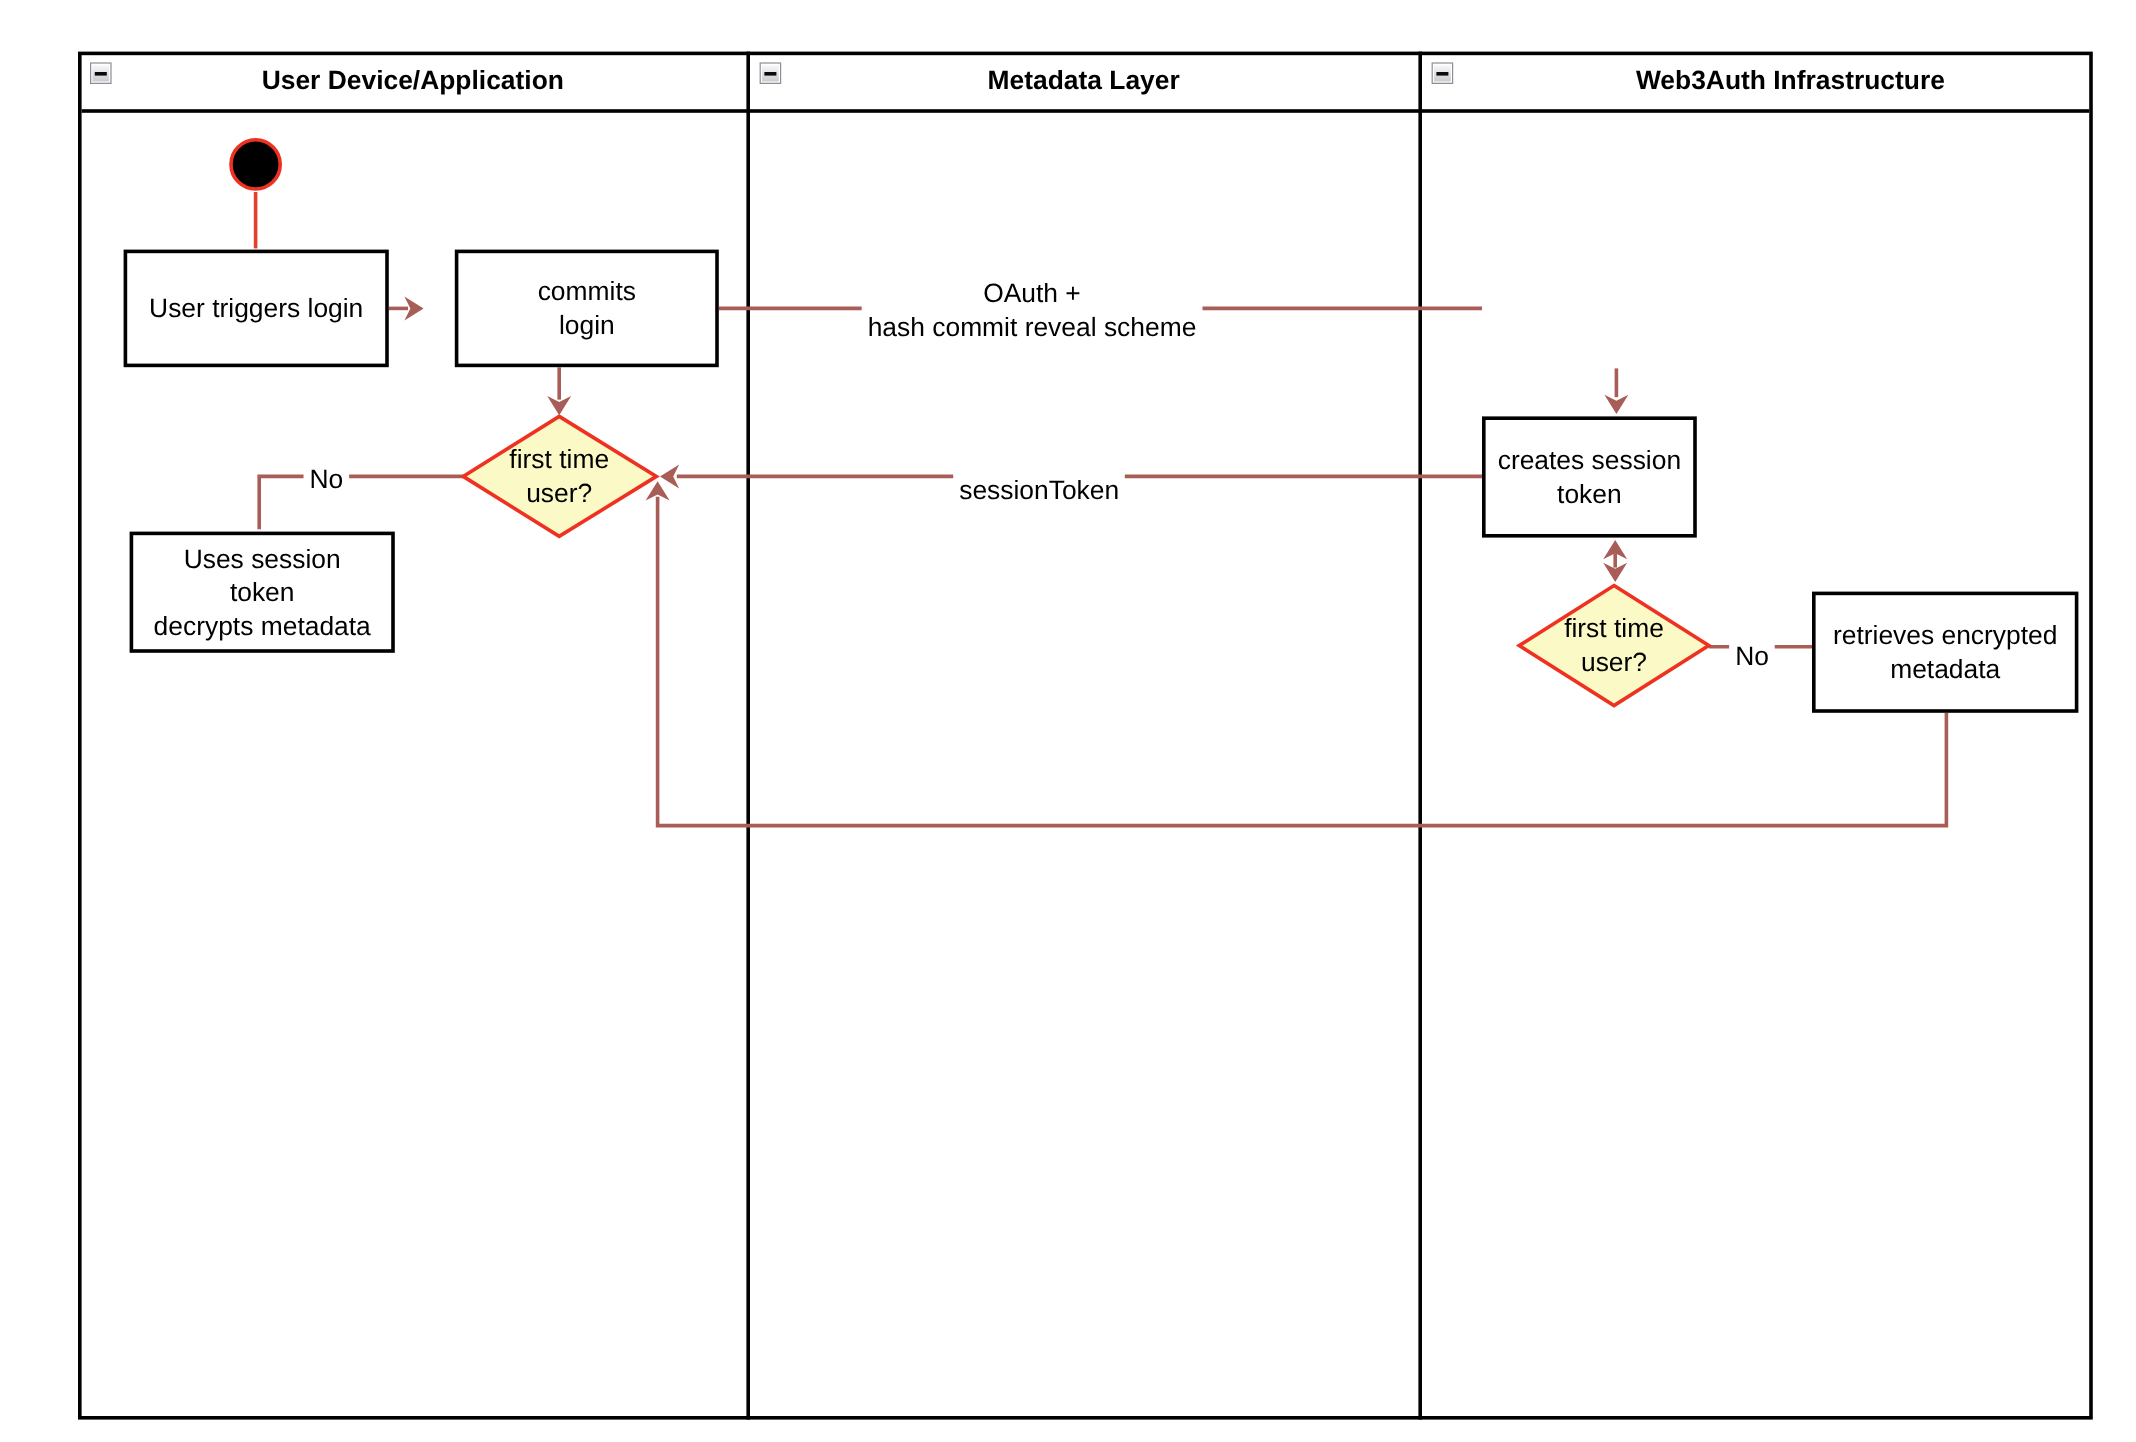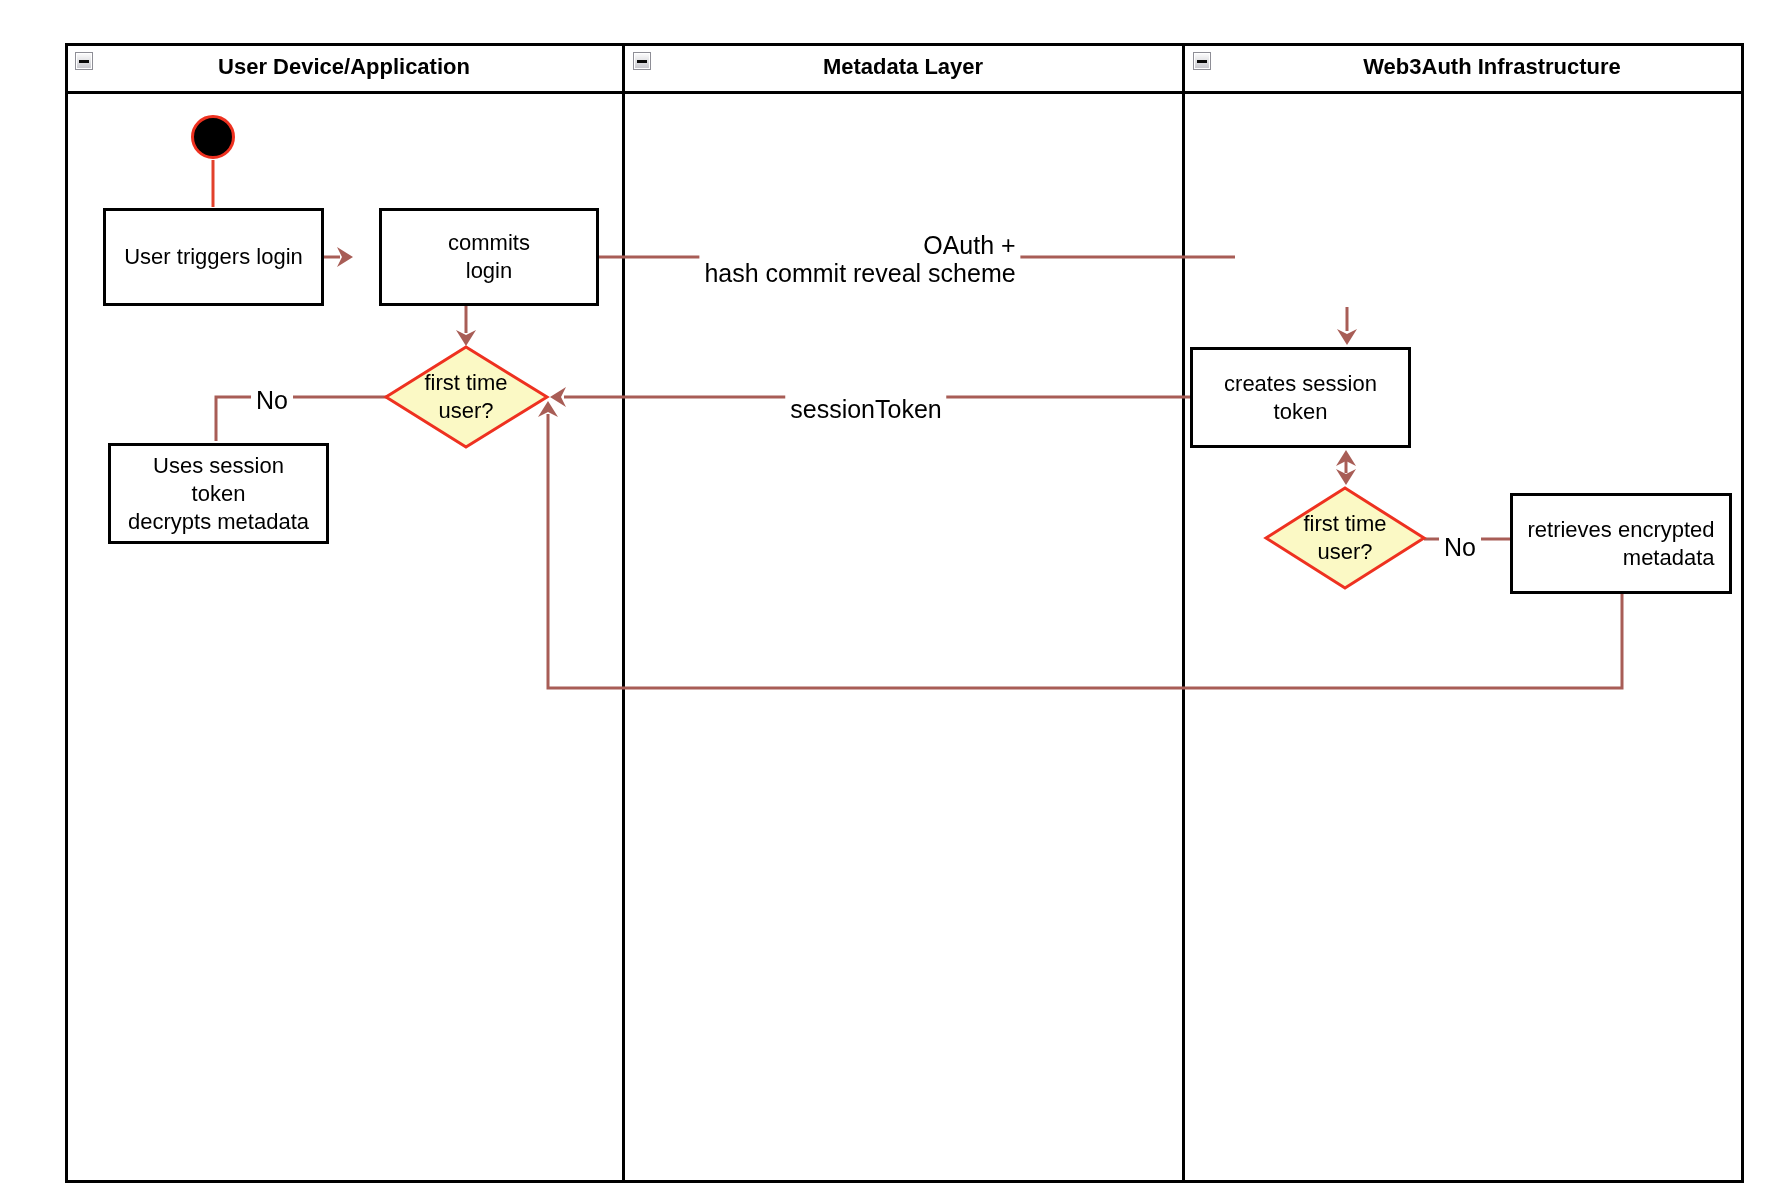--- a/index.html
+++ b/index.html
@@ -30,29 +30,29 @@
   .start-stem{stroke:var(--start-edge);stroke-width:3;fill:none;}
   .decision{fill:var(--decision-fill);stroke:var(--decision-border);stroke-width:3;}
 
   .node{position:absolute;box-sizing:border-box;background:var(--node-fill);
         border:3px solid var(--node-border);display:flex;align-items:center;justify-content:center;
         text-align:center;font-size:22px;line-height:28px;}
   .node-label{white-space:pre-line;}
   .diamond-label{position:absolute;transform:translate(-50%,-50%);text-align:center;
                  font-size:22px;line-height:28px;white-space:pre-line;}
   .edge-label{position:absolute;transform:translate(-50%,-50%);background:#ffffff;
-              padding:2px 5px;text-align:right;font-size:25px;line-height:28px;white-space:pre-line;}
+              padding:2px 5px;text-align:center;font-size:22px;line-height:28px;white-space:pre-line;}
   .start-node{position:absolute;left:191px;top:115px;width:44px;height:44px;border-radius:50%;
               box-sizing:border-box;background:var(--start-fill);border:3px solid var(--start-border);}
   .b1{left:103px;top:208px;width:221px;height:98px;}
   .b2{left:355px;top:208px;width:220px;height:98px;margin-left:24px;}
   .b3{left:108px;top:443px;width:221px;height:101px;}
   .b4{left:1235px;top:208px;width:221px;height:99px;}
-  .b5{left:1190px;top:347px;width:221px;height:101px;align-items:center;}
-  .b6{left:1510px;top:493px;width:222px;height:101px;text-align:right;}
+  .b5{left:1235px;top:347px;width:179px;height:101px;align-items:center;}
+  .b6{left:1510px;top:493px;width:222px;height:101px;}
   .dl1{left:466px;top:397px;} .dl2{left:1345px;top:538px;}
   .lab-oauth{left:860px;top:259px;} .lab-session{left:866px;top:409px;}
   .lab-no-left{left:272px;top:400px;} .lab-no-right{left:1460px;top:547px;}
 </style>
 </head>
 <body>
 
 <div class="canvas">
 
   <div class="pool">

